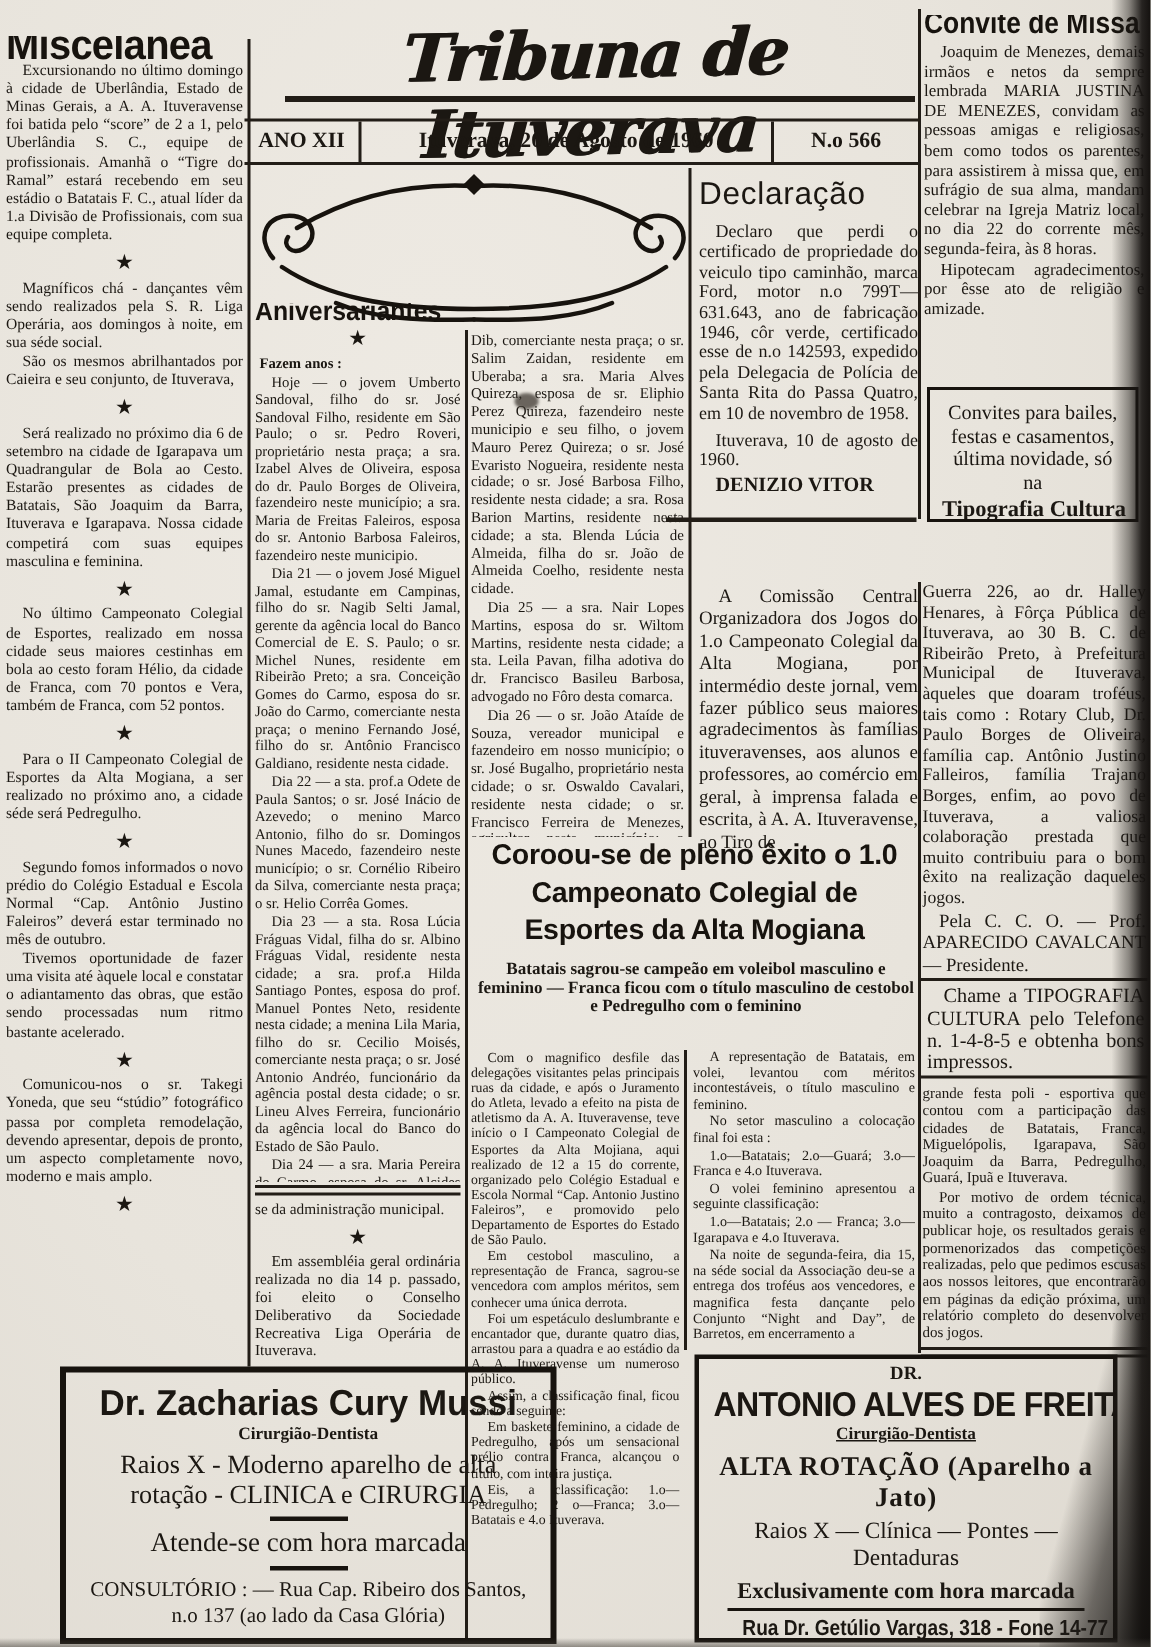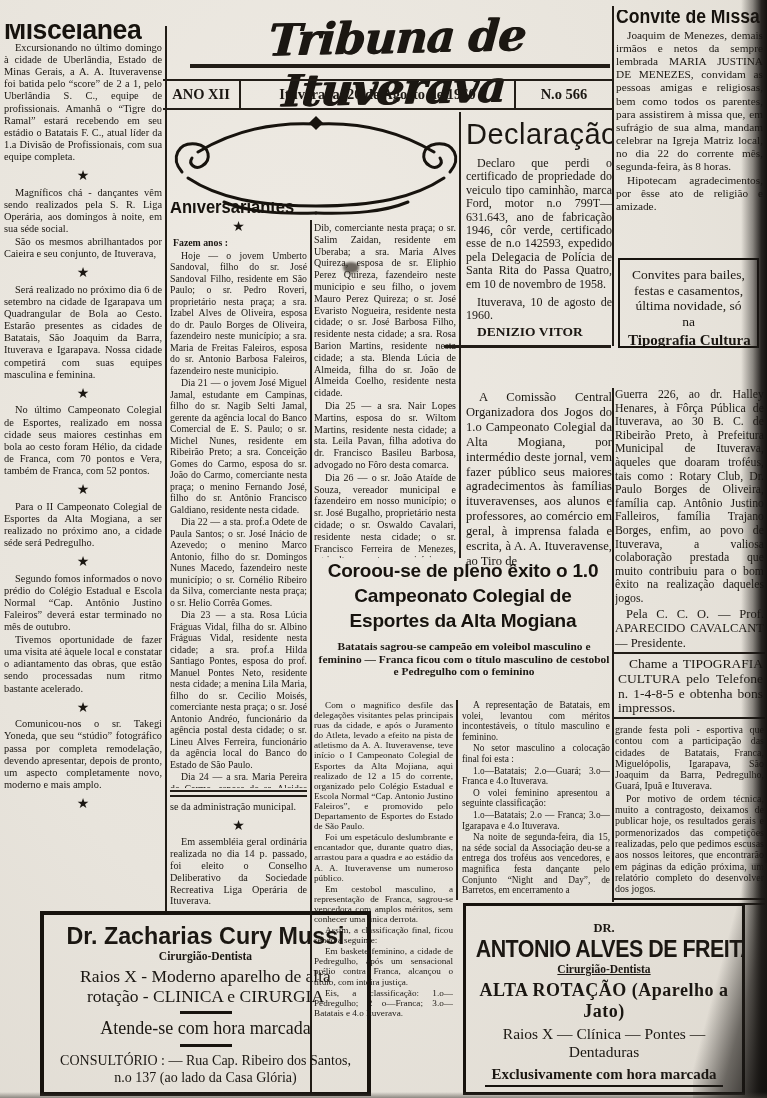--- a/index.html
+++ b/index.html
@@ -29,21 +29,21 @@
   .c-convite{font-size:11.3px;line-height:13.1px}
   .c-grande{font-size:10px;line-height:11.3px}
   .c-artL{font-size:9.2px;line-height:10.1px}
   .c-artR{font-size:9.4px;line-height:10.6px}
   
   .h-sans{font-family:"Liberation Sans",sans-serif;font-weight:bold;color:#17130e}
   .misc-title{font-size:28px;letter-spacing:-.5px;white-space:nowrap;transform:scaleX(.95);
     transform-origin:left center;margin-bottom:6px}
   .aniv-title{font-size:18px;white-space:nowrap;transform:scaleX(.92);transform-origin:left center;
     margin-bottom:1px}
-  .decl-title{font-family:"Liberation Sans",sans-serif;font-weight:normal;font-size:29px;
+  .decl-title{font-family:"Liberation Sans",sans-serif;font-weight:normal;font-size:21px;
     letter-spacing:.5px;margin-bottom:6px}
   .conv-title{font-size:20px;white-space:nowrap;transform:scaleX(.88);transform-origin:left center;
     margin-bottom:6px}
   .agr-title{font-family:"Liberation Serif",serif;font-weight:bold;font-size:28px;letter-spacing:3px;
     white-space:nowrap}
   .paper-title{font-family:"DejaVu Serif",serif;font-style:italic;font-weight:bold;font-size:44px;
     text-align:center;transform:rotate(-1.2deg) skewX(-5deg);letter-spacing:-1px;
     text-shadow:1.1px 0 #1b1712}
   .sociais-text{position:absolute;left:0;top:26px;width:100%;text-align:center;
     font-family:"DejaVu Serif",serif;font-style:italic;font-weight:bold;font-size:43px;
@@ -62,21 +62,21 @@
   .tip-box .brand{font-size:15px;font-weight:bold;margin-top:3px;white-space:nowrap}
   .chame{font-size:13.5px;line-height:14.8px;text-align:justify}
   .ad-mussi{border-width:4px;text-align:center;padding-top:7px}
   .ad-mussi .t1{font-family:"Liberation Sans",sans-serif;font-weight:bold;font-size:24px;
     white-space:nowrap;transform:scaleX(.97);transform-origin:center}
   .ad-mussi .t2{font-weight:bold;font-size:11.5px;margin-top:0}
   .ad-mussi .t3{font-size:17.5px;line-height:20px;padding:4px 12px 0 12px}
   .ad-mussi .t4{font-size:18px}
   .ad-mussi .t5{font-size:14px;line-height:16.5px;padding:2px 10px}
   .minirule{width:52px;height:3px;background:#17130e;margin:5px auto 4px auto}
-  .ad-freitas{border-width:3.5px;text-align:center;padding-top:15px}
+  .ad-freitas{border-width:3.5px;text-align:center;padding-top:2px}
   .ad-freitas .dr{font-weight:bold;font-size:12.5px}
   .ad-freitas .nm{font-family:"Liberation Sans",sans-serif;font-weight:bold;font-size:23px;
     white-space:nowrap;transform:scaleX(.93);transform-origin:center;letter-spacing:-.5px}
   .ad-freitas .sub{font-weight:bold;font-size:11.5px;text-decoration:underline;margin-bottom:5px}
   .ad-freitas .l1{font-weight:bold;font-size:18px;letter-spacing:.5px;margin-bottom:3px}
   .ad-freitas .l2{font-size:15.5px;margin-bottom:4px}
   .ad-freitas .l3{display:inline-block;font-weight:bold;font-size:15px;
     border-bottom:2px solid #17130e;padding:0 6px 2px 6px;margin-bottom:4px}
   .ad-freitas .l4{font-family:"Liberation Sans",sans-serif;font-weight:bold;font-size:14.5px;
     white-space:nowrap;transform:scaleX(.88);transform-origin:center;
@@ -232,22 +232,22 @@
 
   <section class="abs" style="left:314px;top:558px;width:298px;height:80px">
     <h2 class="h-sans art-headline">Coroou-se de pleno êxito o 1.0 Campeonato Colegial de Esportes da Alta Mogiana</h2>
   </section>
   <section class="abs" style="left:316px;top:640px;width:296px;height:54px;overflow:hidden">
     <p class="art-subhead">Batatais sagrou-se campeão em voleibol masculino e feminino — Franca ficou com o título masculino de cestobol e Pedregulho com o feminino</p>
   </section>
   <section class="abs col c-artL" style="left:314px;top:700px;width:139px;height:396px">
     <div>
         <p data-kind="p">Com o magnifico desfile das delegações visitantes pelas principais ruas da cidade, e após o Juramento do Atleta, levado a efeito na pista de atletismo da A. A. Ituveravense, teve início o I Campeonato Colegial de Esportes da Alta Mojiana, aqui realizado de 12 a 15 do corrente, organizado pelo Colégio Estadual e Escola Normal “Cap. Antonio Justino Faleiros”, e promovido pelo Departamento de Esportes do Estado de São Paulo.</p>
+        <p data-kind="p">Em cestobol masculino, a representação de Franca, sagrou-se vencedora com amplos méritos, sem conhecer uma única derrota.</p>
         <p data-kind="p">Foi um espetáculo deslumbrante e encantador que, durante quatro dias, arrastou para a quadra e ao estádio da A. A. Ituveravense um numeroso público.</p>
-        <p data-kind="p">Em cestobol masculino, a representação de Franca, sagrou-se vencedora com amplos méritos, sem conhecer uma única derrota.</p>
         <p data-kind="p">Assim, a classificação final, ficou sendo a seguinte:</p>
         <p data-kind="p">Em baskete feminino, a cidade de Pedregulho, após um sensacional prélio contra Franca, alcançou o título, com inteira justiça.</p>
         <p data-kind="p">Eis, a classificação: 1.o—Pedregulho; 2 o—Franca; 3.o—Batatais e 4.o Ituverava.</p>
       </div>
   </section>
   <section class="abs col c-artR" style="left:462px;top:700px;width:148px;height:200px">
     <div>
         <p data-kind="p">A representação de Batatais, em volei, levantou com méritos incontestáveis, o título masculino e feminino.</p>
         <p data-kind="p">No setor masculino a colocação final foi esta :</p>
         <p data-kind="p">1.o—Batatais; 2.o—Guará; 3.o—Franca e 4.o Ituverava.</p>

